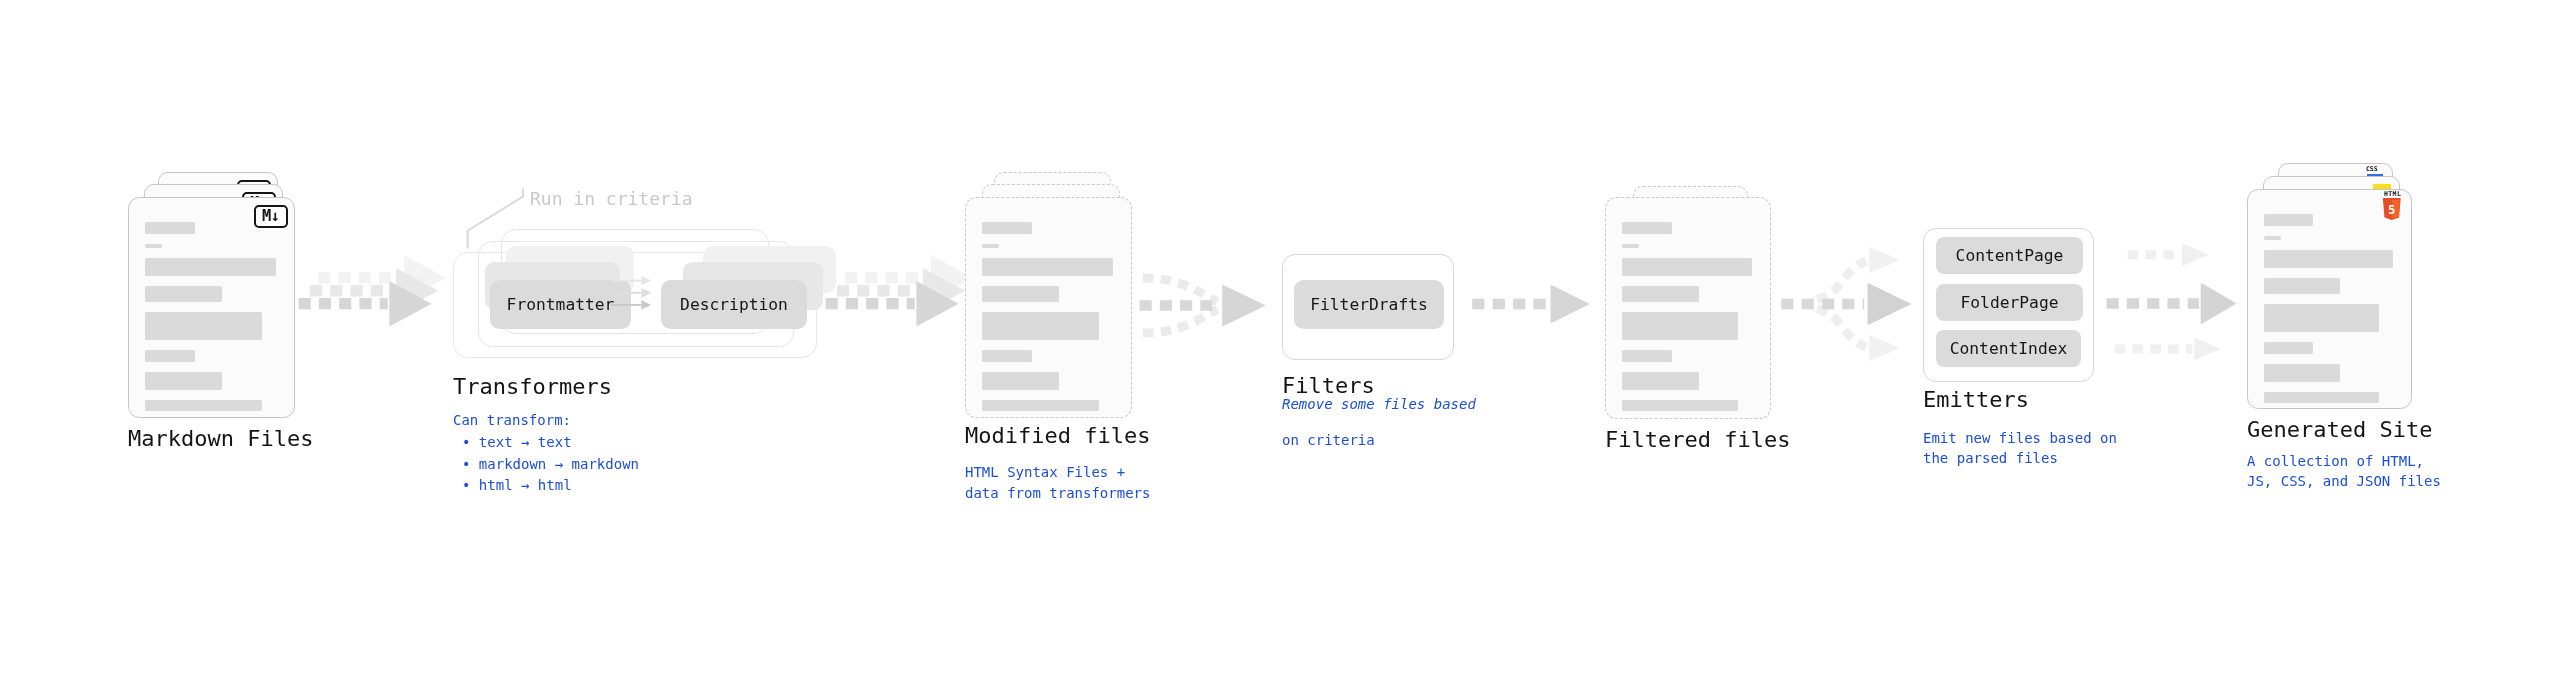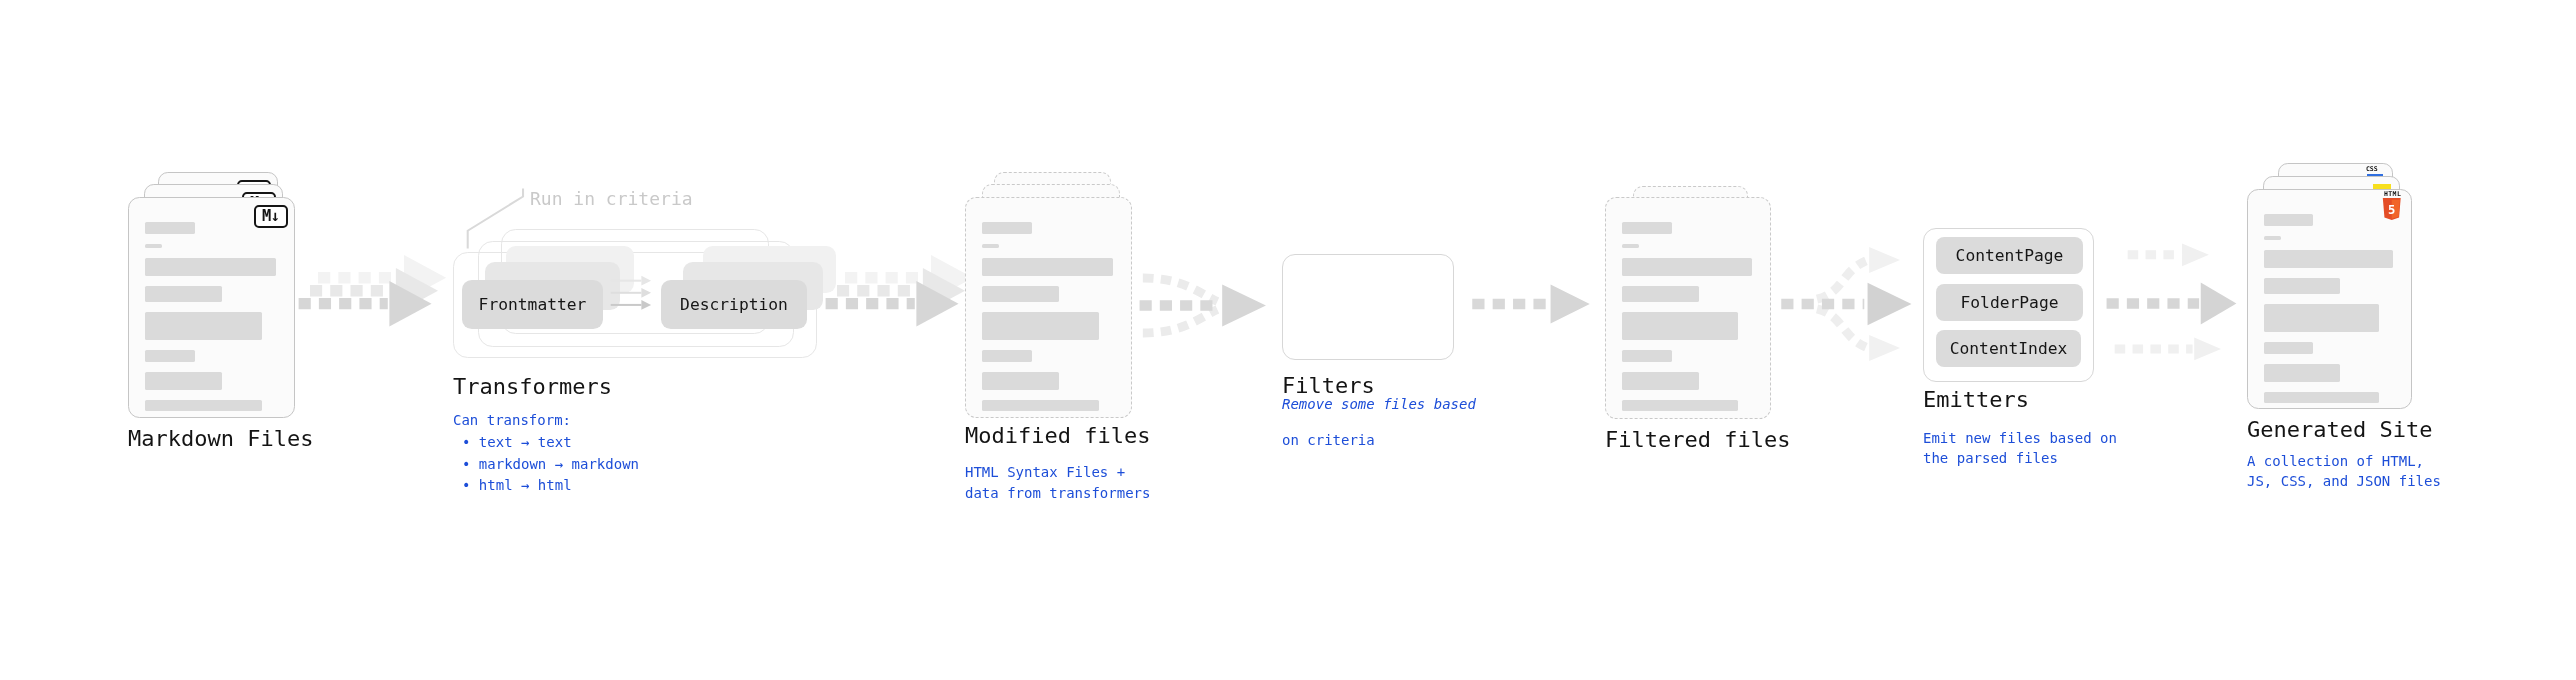--- a/index.html
+++ b/index.html
@@ -99,21 +99,21 @@
     <div class="frame" style="left:478px;top:241px;width:316px;height:106px;"></div>
     <div class="frame" style="left:453px;top:252px;width:364px;height:106px;"></div>
 
     <svg class="abs" style="left:462px;top:185px;" width="70" height="67" viewBox="0 0 86 82">
       <polyline points="75,4 75,14 7,56 7,78" fill="none" stroke="#d9d9d9" stroke-width="2.5"></polyline>
     </svg>
     <div class="annotation" style="left:530px;top:188px;">Run in criteria</div>
 
     <div class="chip ghost2" style="left:506px;top:246px;width:128px;height:47px;"></div>
     <div class="chip ghost1" style="left:485px;top:262px;width:135px;height:48px;"></div>
-    <div class="chip" style="left:462px;top:280px;width:141px;height:49px;">Frontmatter</div>
+    <div class="chip" style="left:490px;top:280px;width:141px;height:49px;">Frontmatter</div>
 
     <div class="chip ghost2" style="left:703px;top:246px;width:133px;height:47px;"></div>
     <div class="chip ghost1" style="left:683px;top:262px;width:140px;height:48px;"></div>
     <div class="chip" style="left:661px;top:280px;width:146px;height:49px;">Description</div>
 
     <svg class="abs" style="left:609px;top:271px;" width="47" height="42" viewBox="0 0 58 52">
       <line x1="2" y1="12" x2="40" y2="12" stroke="#e6e6e6" stroke-width="2.5"></line>
       <polygon points="40,6 52,12 40,18" fill="#e6e6e6"></polygon>
       <line x1="2" y1="27" x2="40" y2="27" stroke="#dedede" stroke-width="2.5"></line>
       <polygon points="40,21 52,27 40,33" fill="#dedede"></polygon>
@@ -161,20 +161,21 @@
   <div class="subtext" style="left:965px;top:485px;">data from transformers</div>
 
   <svg class="abs" style="left:1136px;top:265px;" width="140" height="81" viewBox="0 0 172 100">
     <path d="M 8 16 C 58 16 76 34 100 45" fill="none" stroke="#ebebeb" stroke-width="11" stroke-dasharray="13 9"></path>
     <path d="M 8 84 C 58 84 76 66 100 55" fill="none" stroke="#ebebeb" stroke-width="11" stroke-dasharray="13 9"></path>
     <line x1="4" y1="50" x2="104" y2="50" stroke="#d8d8d8" stroke-width="13" stroke-dasharray="15 10"></line>
     <polygon points="106,24 160,50 106,76" fill="#d6d6d6"></polygon>
   </svg>
 
   <div class="panel" style="left:1282px;top:254px;width:172px;height:106px;"></div>
+  <div class="chip" style="left:1294px;top:280px;width:150px;height:49px;">FilterDrafts</div>
   <div class="heading" style="left:1282px;top:373px;">Filters</div>
   <div class="subtext" style="left:1282px;top:396px;font-style:italic;">Remove some files based</div>
   <div class="subtext" style="left:1282px;top:432px;">on criteria</div>
 
   <svg class="abs" style="left:1469px;top:281px;" width="124" height="46" viewBox="0 0 152 56">
     <line x1="4" y1="28" x2="98" y2="28" stroke="#d8d8d8" stroke-width="13" stroke-dasharray="15 10"></line>
     <polygon points="100,4 148,28 100,52" fill="#d6d6d6"></polygon>
   </svg>
 
   <div>

